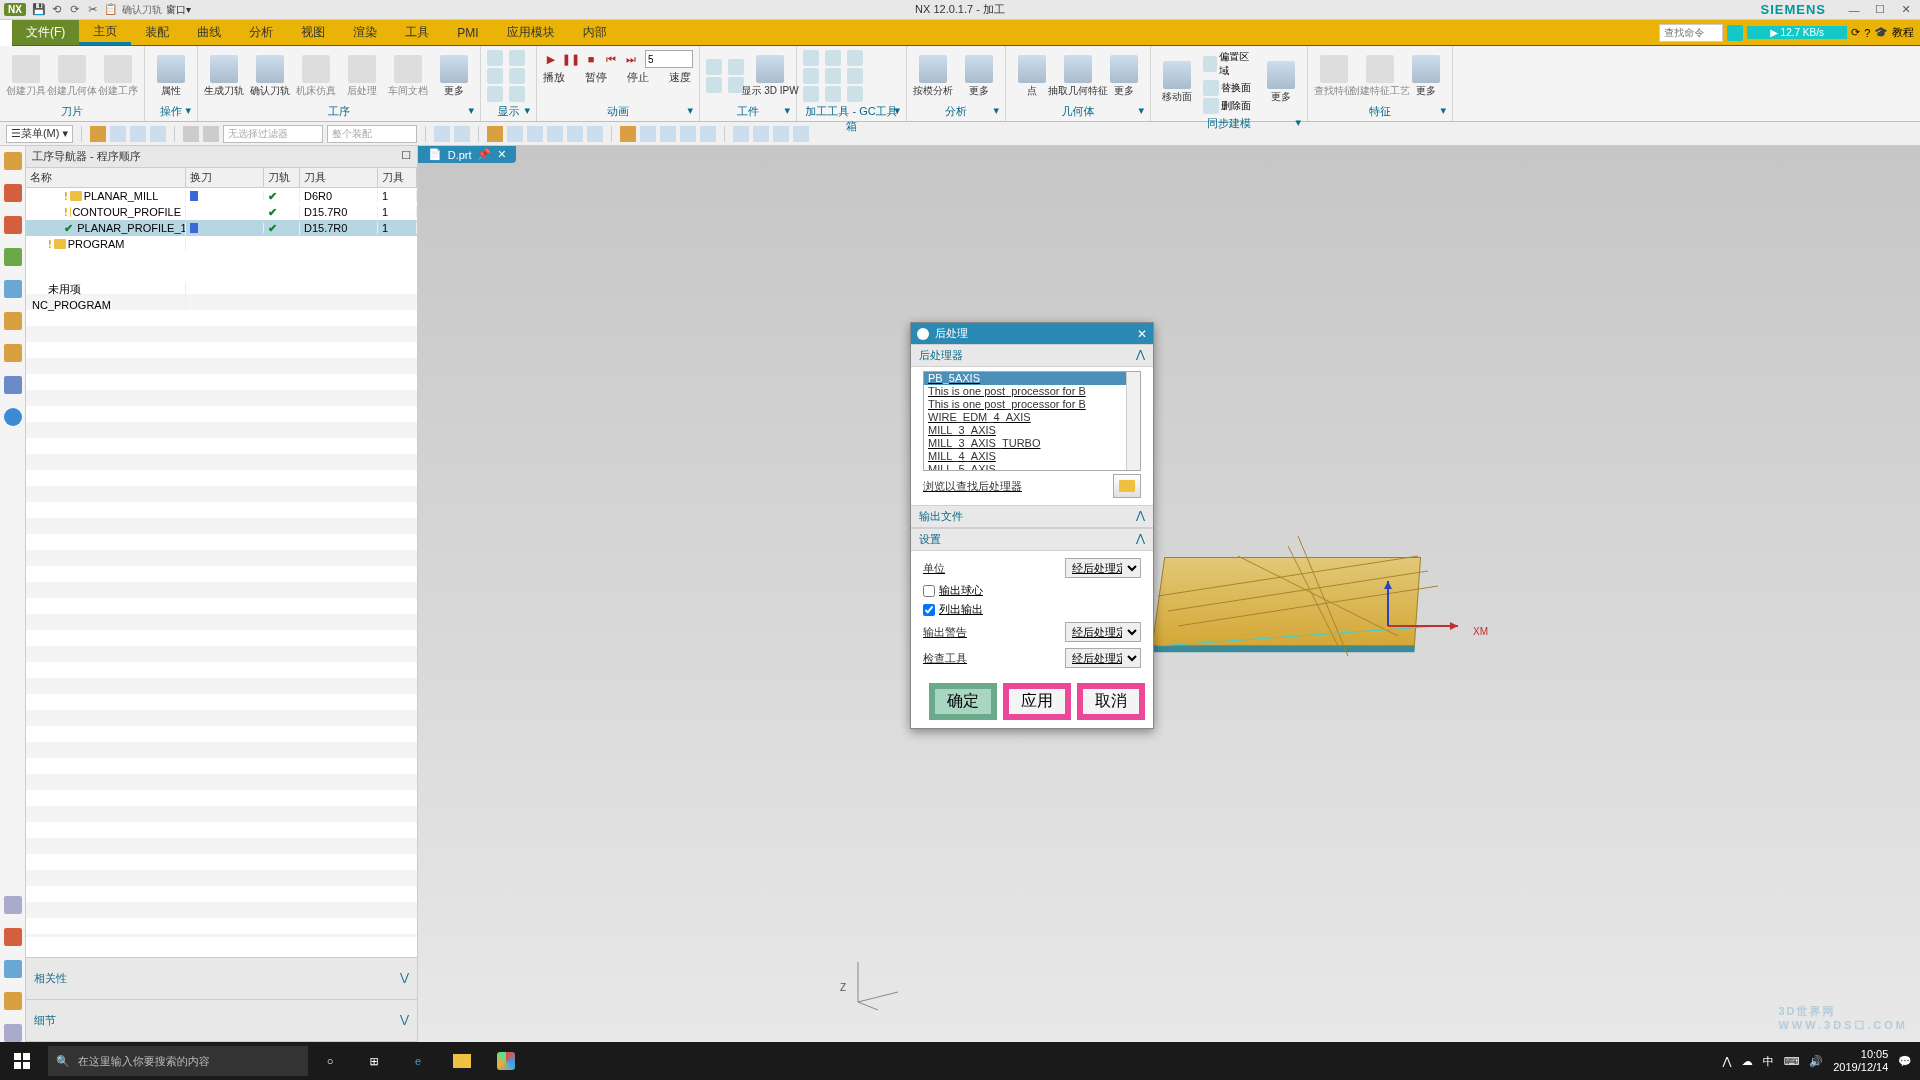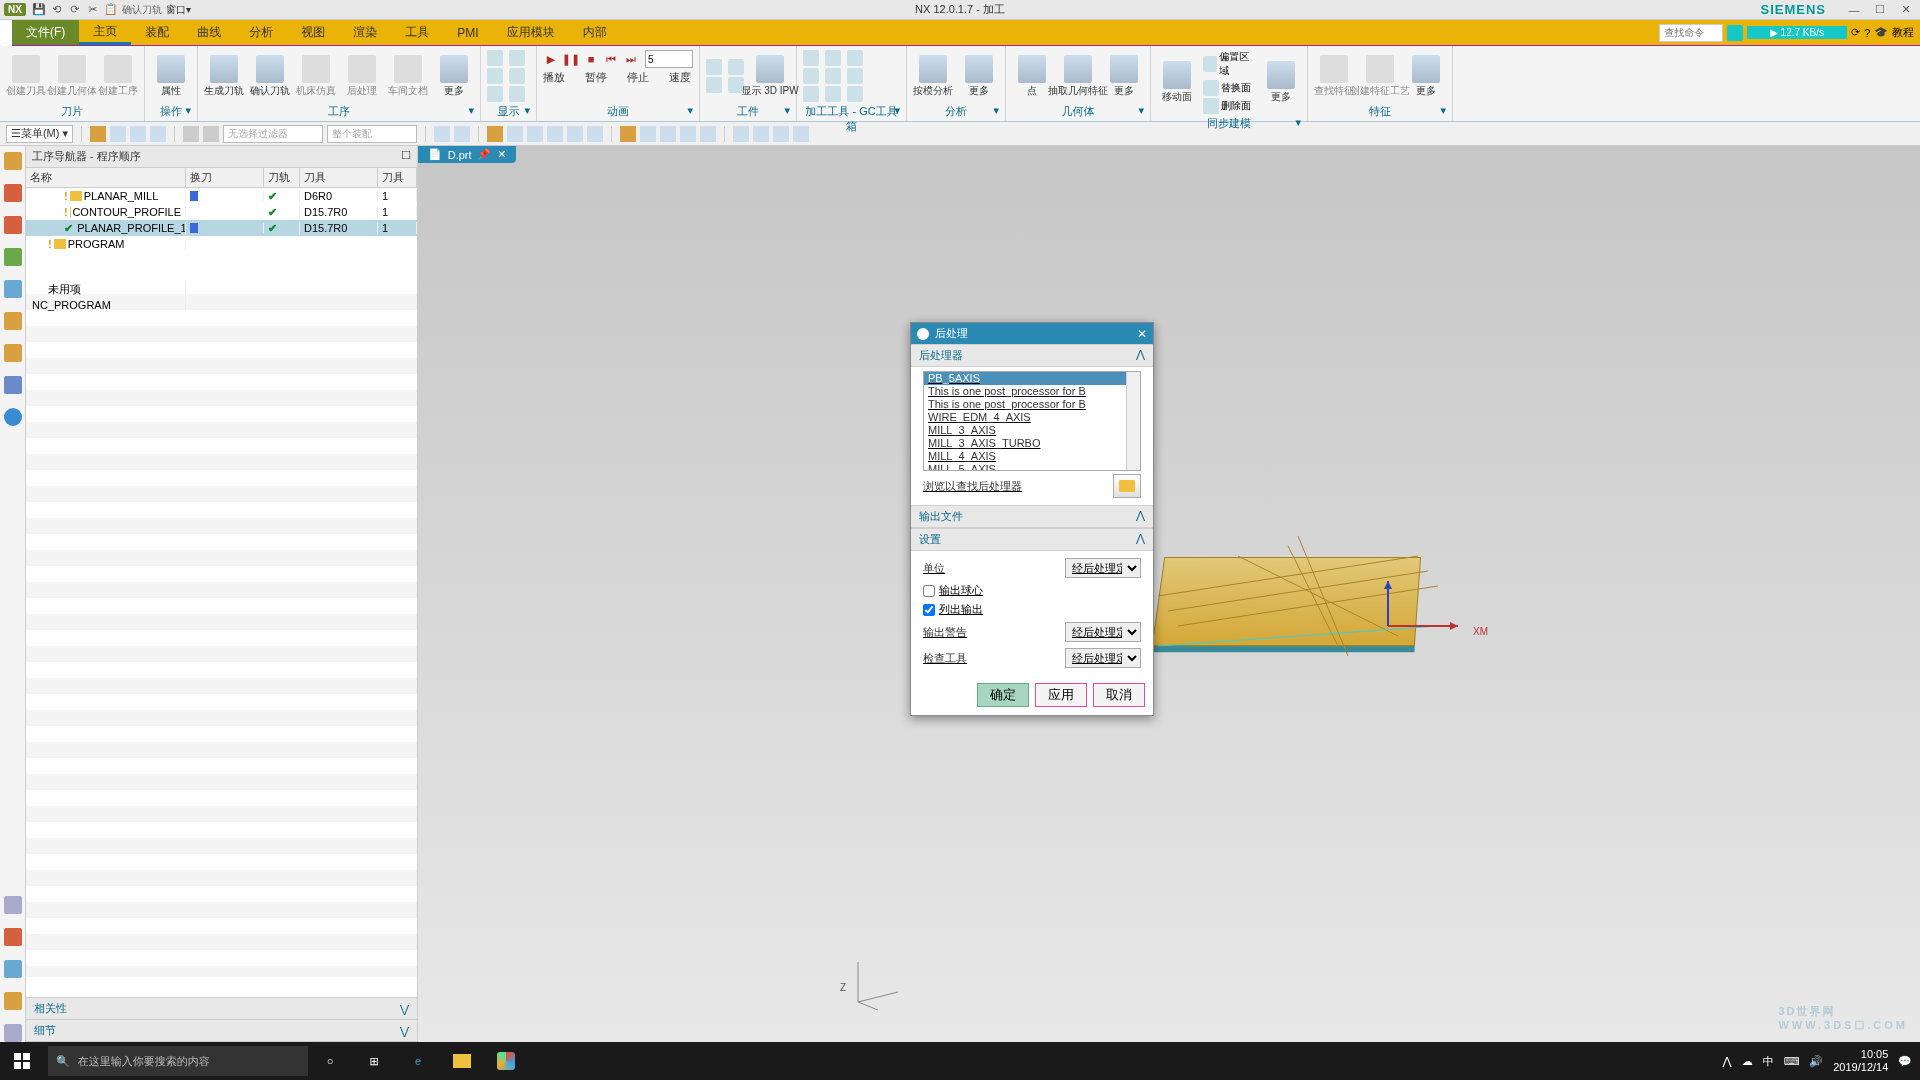--- a/index.html
+++ b/index.html
@@ -61,21 +61,21 @@
 .nav-row { display: flex; height: 16px; align-items: center; }
 .nav-row.sel { background: #b6d6e2; }
 .nav-row .c { border-right: 1px solid #eee; padding: 0 4px; font-size: 11px; display:flex; align-items:center; gap:2px; overflow:hidden;}
 .nav-row .c.col-name{ white-space:nowrap;}
 .check { color: #0a8a2a; font-weight: bold; }
 .bang { color: #d8a020; font-weight: bold; }
 .flag { width:8px; height:10px; background:#3a6ad8; display:inline-block;}
 .prog-ic{ width:12px;height:10px;background:#f0c040;display:inline-block;border-radius:1px;}
 .nav-striped { position:absolute; top:90px; left:0; right:0; bottom:20px; background:repeating-linear-gradient(#fff 0, #fff 16px, #f4f4f4 16px, #f4f4f4 32px);}
 .nav-footer { border-top: 1px solid #ccc; }
-.nav-panel-row { display: flex; justify-content: space-between; padding: 3px 8px; background: #e8e8e8; color: #0a6a8a; border-bottom: 1px solid #ccc; align-items: flex-end;}
+.nav-panel-row { display: flex; justify-content: space-between; padding: 13px 8px; background: #e8e8e8; color: #0a6a8a; border-bottom: 1px solid #ccc;}
 .nav-panel-row .chev{ color:#0a6a8a;}
 
 .viewport { flex: 1; background: linear-gradient(#c6c6c6, #e8e8e8); position: relative; overflow: hidden;}
 .doc-tab { position: absolute; top: 0; left: 0; background: #2a8ab4; color: #fff; padding: 2px 10px; font-size: 11px; display: flex; align-items: center; gap: 6px; border-radius: 0 0 4px 0;}
 .doc-tab .x { cursor: pointer; }
 .model3d { position:absolute; left:740px; top:410px; }
 .model-body{ width:260px; height:90px; background:linear-gradient(#e2c878, #d4a838); border:1px solid #a08020; transform: perspective(500px) rotateX(8deg) skewX(-6deg); box-shadow: 0 6px 0 #3a8a9a;}
 .triad { position:absolute; left:430px; bottom:30px; width:60px; height:60px;}
 .axis-label{ position:absolute; font-size:10px; color:#555;}
 .watermark{ position:absolute; right:12px; bottom:10px; color:rgba(120,170,200,0.45); font-size:22px; font-weight:bold; letter-spacing:2px;}
@@ -92,21 +92,21 @@
 .pp-list .item.sel{ background:#4a90b8; color:#fff;}
 .pp-list .sb{ position:absolute; right:0; top:0; bottom:0; width:14px; background:#f0f0f0; border-left:1px solid #ccc;}
 .dlg-row { display:flex; align-items:center; justify-content:space-between; padding: 3px 0;}
 .dlg-row label{ font-size:11px; color:#333;}
 .dlg-input { width: 100%; border:1px solid #aaa; height:18px; padding:0 4px; font-size:11px;}
 .dlg-input.small{ width:62px;}
 .dlg-select{ border:1px solid #aaa; height:20px; font-size:11px; padding:0 2px; width:76px;}
 .dlg-check{ display:flex; align-items:center; gap:4px; padding:2px 0;}
 .dlg-check input{ width:12px; height:12px;}
 .dlg-buttons{ display:flex; justify-content:flex-end; gap:6px; padding:8px;}
-.dlg-btn{ border:1px solid #ec4899; padding:2px 12px; background:#f4f4f4; font-size:13px; cursor:pointer;}
+.dlg-btn{ border:6px solid #ec4899; padding:2px 12px; background:#f4f4f4; font-size:16px; cursor:pointer;}
 .dlg-btn.primary{ background:#a8d6c0; border-color:#6aaa8a;}
 .browse-btn{ width:28px; height:24px; border:1px solid #aaa; background:linear-gradient(#fff,#e0e0e0); display:flex; align-items:center; justify-content:center;}
 .folder-ic{width:16px;height:12px;background:#f0c040;border-radius:1px;}
 .highlight-box{ position:absolute; border:3px solid #000; border-radius:16px; pointer-events:none;}
 
 
 .taskbar { position: absolute; bottom: 0; left: 0; right: 0; height: 38px; background: #1a1a1a; display: flex; align-items: center; color: #fff;}
 .taskbar .start { width: 44px; display:flex; align-items:center; justify-content:center;}
 .taskbar .start svg{ fill:#fff;}
 .taskbar .search { flex: 0 0 260px; height: 30px; background: #333; margin-left: 4px; display: flex; align-items: center; padding: 0 8px; color: #bbb; gap: 8px;}

